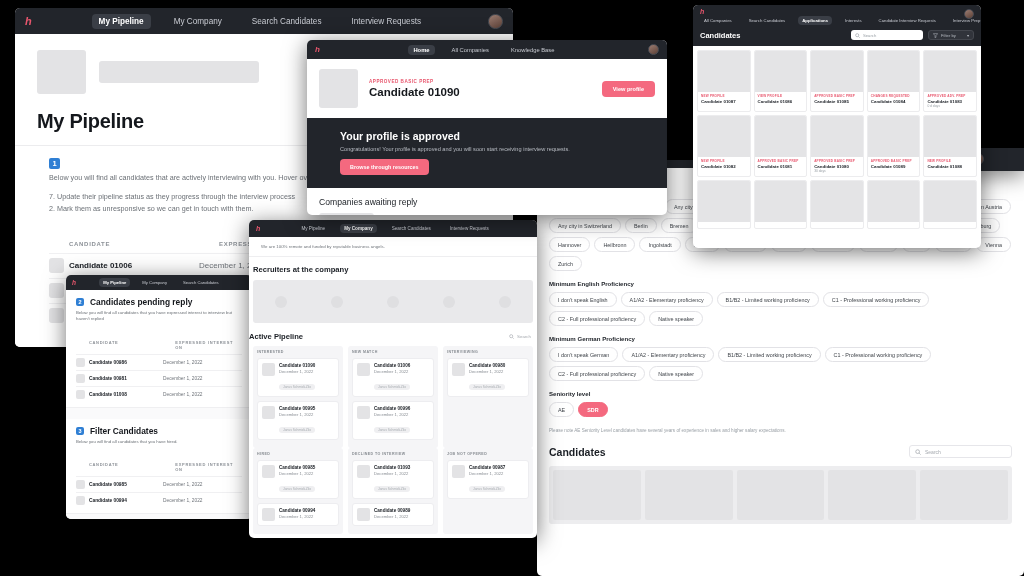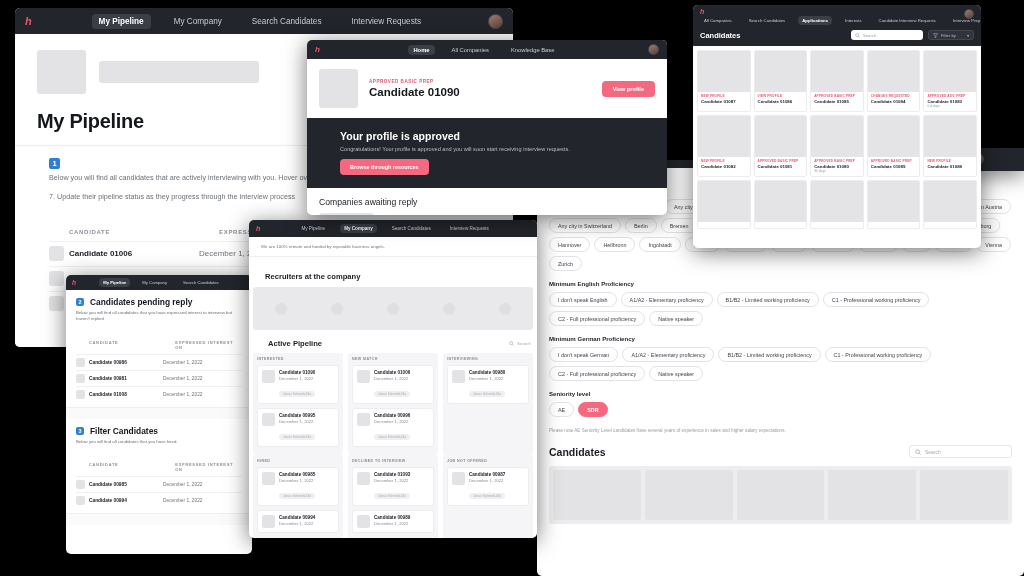--- a/index.html
+++ b/index.html
@@ -93,21 +93,21 @@
   #w3 .grid { padding:4px; background:#fff; }
   #w3 .gridrow { display:flex; gap:3px; margin-bottom:3px; }
   .ccard { flex:1; background:#fff; border:1px solid #ececee; border-radius:2px; overflow:hidden; }
   .ccard .img { height:41px; background:#e4e4e6; }
   .ccard .meta { padding:2px 3px 3px 3px; }
   .ccard .tg { color:#e8566d; font-size:3.1px; font-weight:700; letter-spacing:.2px; }
   .ccard .nm { font-size:4.4px; font-weight:700; color:#1b1f25; margin-top:.5px; }
   .ccard .ex { font-size:3.3px; color:#9aa0a6; margin-top:.5px; }
 
   
-  #w4 { left:66px; top:275px; width:186px; height:279px; }
+  #w4 { left:66px; top:275px; width:186px; height:244px; }
   #w4 .navbar { height:15px; padding:0 6px; }
   #w4 .logo { font-size:6.5px; }
   #w4 .navitems { gap:8px; font-size:4.2px; justify-content:center; }
   #w4 .navitem { padding:2px 4px; }
   #w4 .sec { padding:7px 10px 0 10px; }
   #w4 .sec-num { width:8px;height:8px;font-size:5.5px; }
   #w4 .sec-t { font-size:8.4px; }
   #w4 .sec-d { font-size:4.3px; margin-top:3px; }
   #w4 .thead { font-size:4px; margin-top:17px; padding-bottom:4px; }
   #w4 .thead .c1 { width:87px; }
@@ -117,25 +117,25 @@
   #w4 .trow .av { width:9px;height:9px;border-radius:2px; }
   #w4 .gap { height:12px; background:#fafafb; border-top:1px solid #efeff1; margin-top:5px;}
 
   
   #w5 { left:249px; top:220px; width:288px; height:318px; }
   #w5 .navbar { height:17px; padding:0 7px; }
   #w5 .logo { font-size:7px; }
   #w5 .navitems { gap:11px; font-size:4.6px; }
   #w5 .navitem { padding:2px 4px; }
   #w5 .blurb { font-size:4.4px; color:#70757b; padding:7px 12px 7px 12px; border-bottom:1px solid #eeeef0;}
-  #w5 .secttl { font-size:7.6px; font-weight:700; color:#1b1f25; padding:8px 4px 6px 16px;margin-top:7px; }
+  #w5 .secttl { font-size:7.6px; font-weight:700; color:#1b1f25; padding:8px 4px 6px 4px; }
   #w5 .recruiters { background:#e9e9eb; border-radius:3px; height:43px; display:flex; margin:0 4px;
                     align-items:center; justify-content:space-around; }
   #w5 .recruiters .ph-circle { width:12px;height:12px; background:#dfdfe1; }
-  #w5 .pipehdr { display:flex; align-items:center; padding:9px 4px 5px 19px; }
+  #w5 .pipehdr { display:flex; align-items:center; padding:9px 4px 5px 0; }
   #w5 .pipehdr .t { font-size:7.6px; font-weight:700; color:#1b1f25; }
   #w5 .srch { margin-left:auto; display:flex; align-items:center; gap:3px; font-size:4.4px;
               color:#a5a9af; padding-right:2px; }
   #w5 .cols { display:flex; gap:5px; padding:0 4px; }
   #w5 .col { flex:1; background:#f5f5f7; border-radius:3px; padding:4px; min-height:74px; }
   #w5 .col .lbl { font-size:3.6px; letter-spacing:.4px; color:#878c92; font-weight:700; margin-bottom:4px;}
   #w5 .pc { background:#fff; border:1px solid #ededf0; border-radius:3px; padding:4px;
             display:flex; gap:4px; margin-bottom:4px; }
   #w5 .pc .av { width:13px;height:13px; border-radius:2px; flex:none; }
   #w5 .pc .nm { font-size:4.6px; font-weight:700; color:#1b1f25; }
@@ -191,20 +191,21 @@
         <div class="ph namebar"></div>
       </div>
       <h1>My Pipeline</h1>
       <div class="card">
         <div class="sec-h">
           <div class="sec-num">1</div>
         </div>
         <div class="sec-d">Below you will find all candidates that are actively interviewing with you. Hover over the profile to:</div>
         <div class="sec-list">
           <div>7. Update their pipeline status as they progress through the interview process</div>
+          <div>2. Mark them as unresponsive so we can get in touch with them.</div>
         </div>
         <div class="thead">
           <div class="c0" style="width:20px"></div>
           <div class="c1">CANDIDATE</div>
           <div class="c2">EXPRESSED INTEREST ON</div>
         </div>
         <div class="trow">
           <div class="c0">
               <div class="ph av"></div>
             </div>

